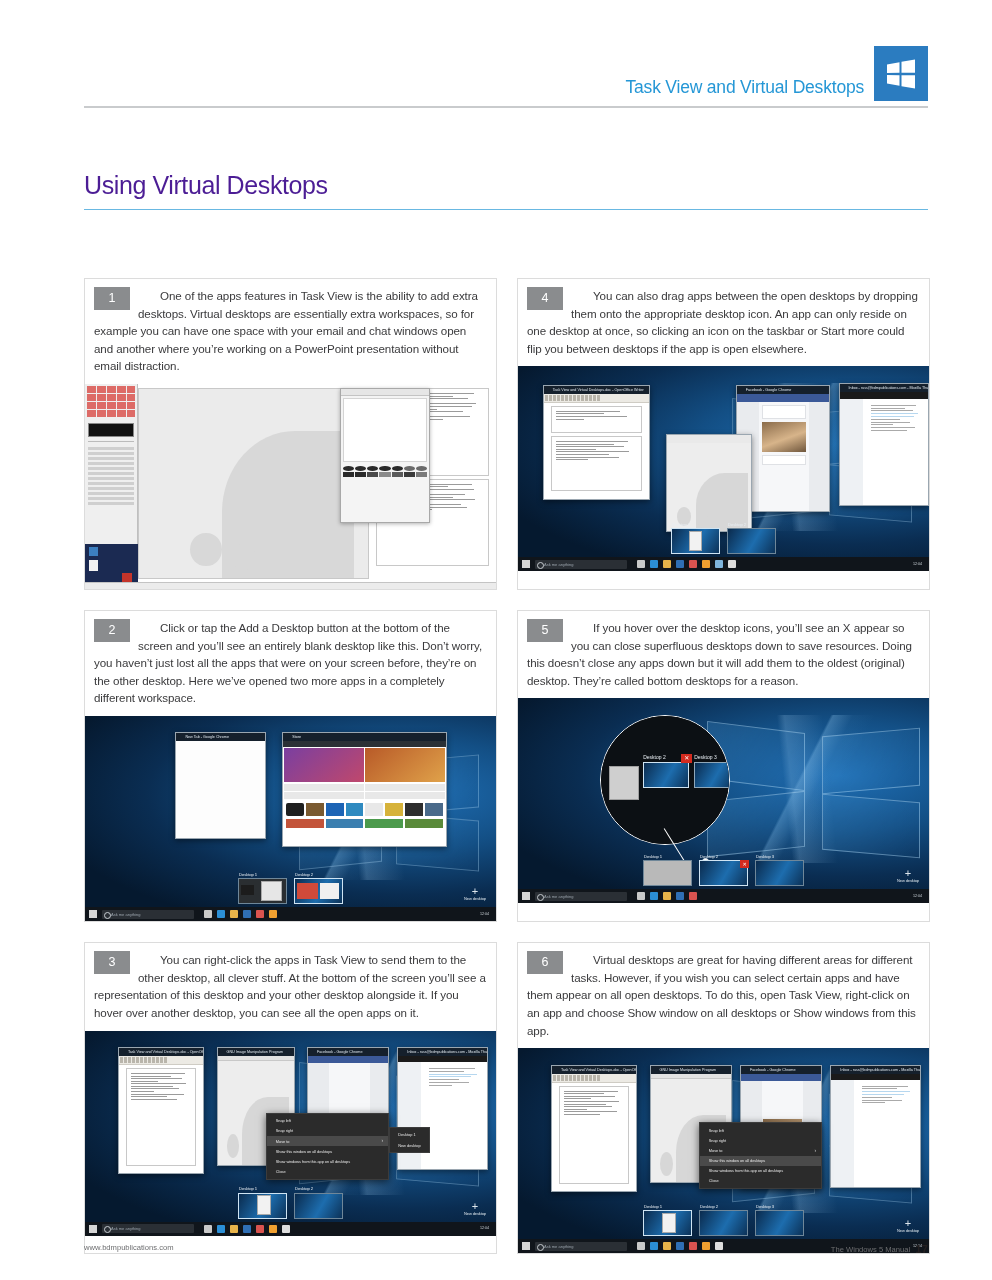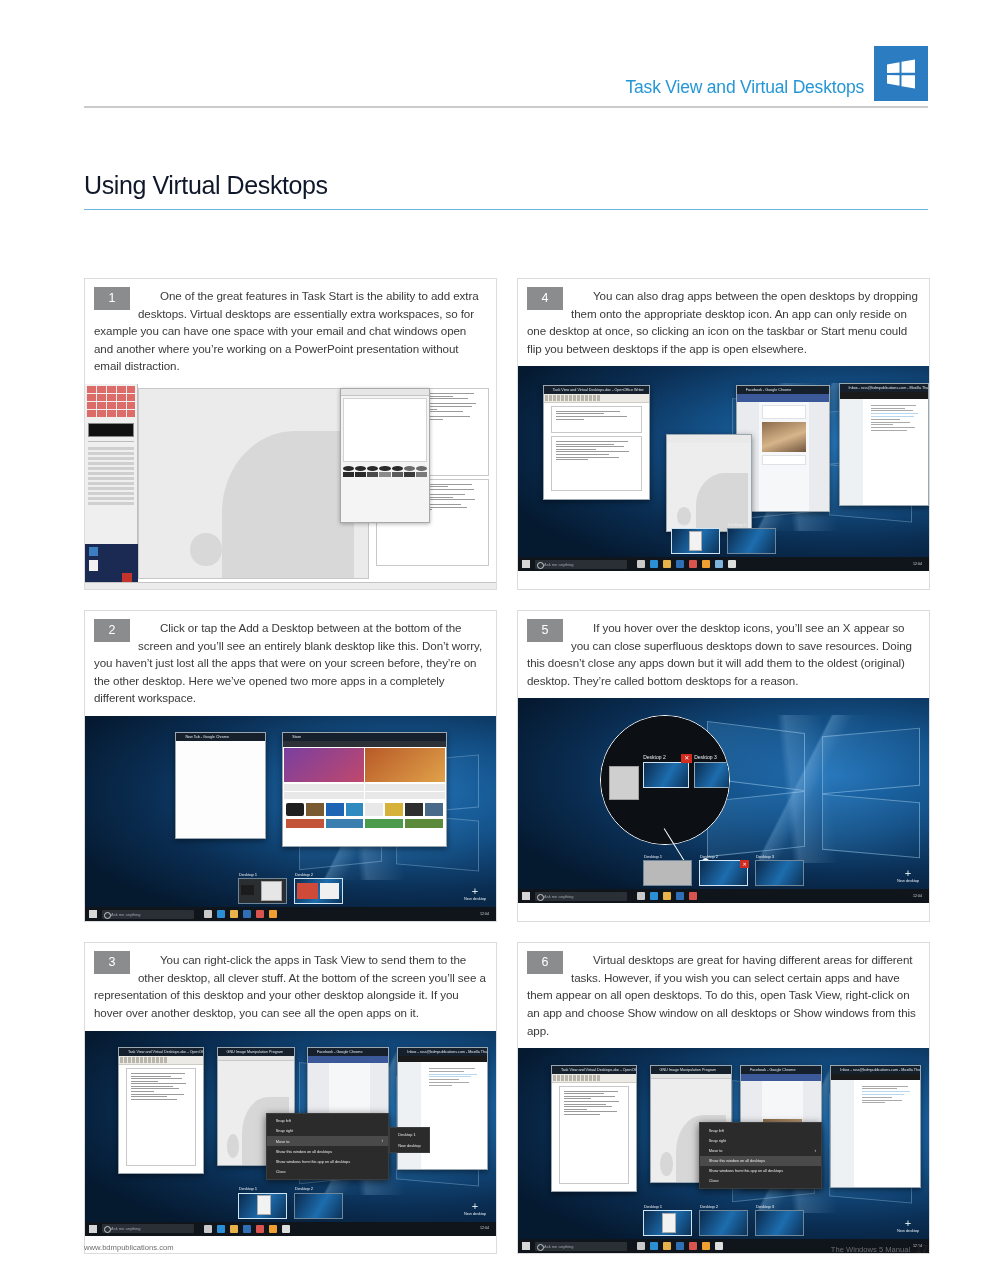--- a/index.html
+++ b/index.html
@@ -25,21 +25,21 @@
   }
   .win-logo {
     position:absolute; right:0; top:0; width:54px; height:55px;
     background:#2b7cc0; display:flex; align-items:center; justify-content:center;
   }
   .win-logo svg { display:block; }
 
   
   .title-block { position:absolute; left:84px; top:172px; width:844px; }
   .page-title {
-    font-size:25px; color:#0f172a; letter-spacing:-0.4px; line-height:1.1;
+    font-size:25px; color:#4c1d95; letter-spacing:-0.4px; line-height:1.1;
     font-weight:400;
   }
   .title-rule { margin-top:9px; width:844px; height:1.6px; background:#69b8e2; }
   .intro {
     margin-top:12px; width:830px;
     font-size:12.6px; color:#231f20; line-height:1.42; letter-spacing:-0.1px;
   }
 
   
   .grid {
@@ -245,21 +245,21 @@
   <div class="title-block">
     <h1 class="page-title">Using Virtual Desktops</h1>
     <div class="title-rule"></div>
   </div>
 
   <div class="grid">
 
     <div class="step">
       <div class="step-text">
         <div class="step-num">1</div>
-        <div class="step-body">One of the great features in Task Start is the ability to add extra desktops. Virtual desktops are essentially extra workspaces, so for example you can have one space with your email and chat windows open and another where you’re working on a PowerPoint presentation without email distraction.</div>
+        <div class="step-body">One of the apps features in Task View is the ability to add extra desktops. Virtual desktops are essentially extra workspaces, so for example you can have one space with your email and chat windows open and another where you’re working on a PowerPoint presentation without email distraction.</div>
       </div>
       <div class="shot">
         <div class="paintshot">
           <div class="paint-side">
             <div class="paint-tools">
               <i></i>
                 <i></i>
                 <i></i>
                 <i></i>
                 <i></i>
@@ -356,21 +356,21 @@
             <div style="position:absolute;right:6px;bottom:6px;width:10px;height:10px;background:#c4342a"></div>
           </div>
           <div style="position:absolute;left:0;right:0;bottom:0;height:7px;background:#ececec;border-top:1px solid #c4c4c4"></div>
         </div>
       </div>
     </div>
 
     <div class="step">
       <div class="step-text">
         <div class="step-num">4</div>
-        <div class="step-body">You can also drag apps between the open desktops by dropping them onto the appropriate desktop icon. An app can only reside on one desktop at once, so clicking an icon on the taskbar or Start menu could flip you between desktops if the app is open elsewhere.</div>
+        <div class="step-body">You can also drag apps between the open desktops by dropping them onto the appropriate desktop icon. An app can only reside on one desktop at once, so clicking an icon on the taskbar or Start more could flip you between desktops if the app is open elsewhere.</div>
       </div>
       <div class="shot">
         <div class="w10bg"></div>
         <div class="w10panes">
           <i class="p1"></i>
             <i class="p2"></i>
             <i class="p3"></i>
             <i class="p4"></i>
         </div>
 
@@ -488,21 +488,21 @@
           <div class="tb-clock">
             <span>12:04</span>
           </div>
         </div>
       </div>
     </div>
 
     <div class="step">
       <div class="step-text">
         <div class="step-num">2</div>
-        <div class="step-body">Click or tap the Add a Desktop between at the bottom of the screen and you’ll see an entirely blank desktop like this. Don’t worry, you haven’t just lost all the apps that were on your screen before, they’re on the other desktop. Here we’ve opened two more apps in a completely different workspace.</div>
+        <div class="step-body">Click or tap the Add a Desktop button at the bottom of the screen and you’ll see an entirely blank desktop like this. Don’t worry, you haven’t just lost all the apps that were on your screen before, they’re on the other desktop. Here we’ve opened two more apps in a completely different workspace.</div>
       </div>
       <div class="shot">
         <div class="w10bg"></div>
         <div class="w10panes">
           <i class="p1"></i>
             <i class="p2"></i>
             <i class="p3"></i>
             <i class="p4"></i>
         </div>
 

